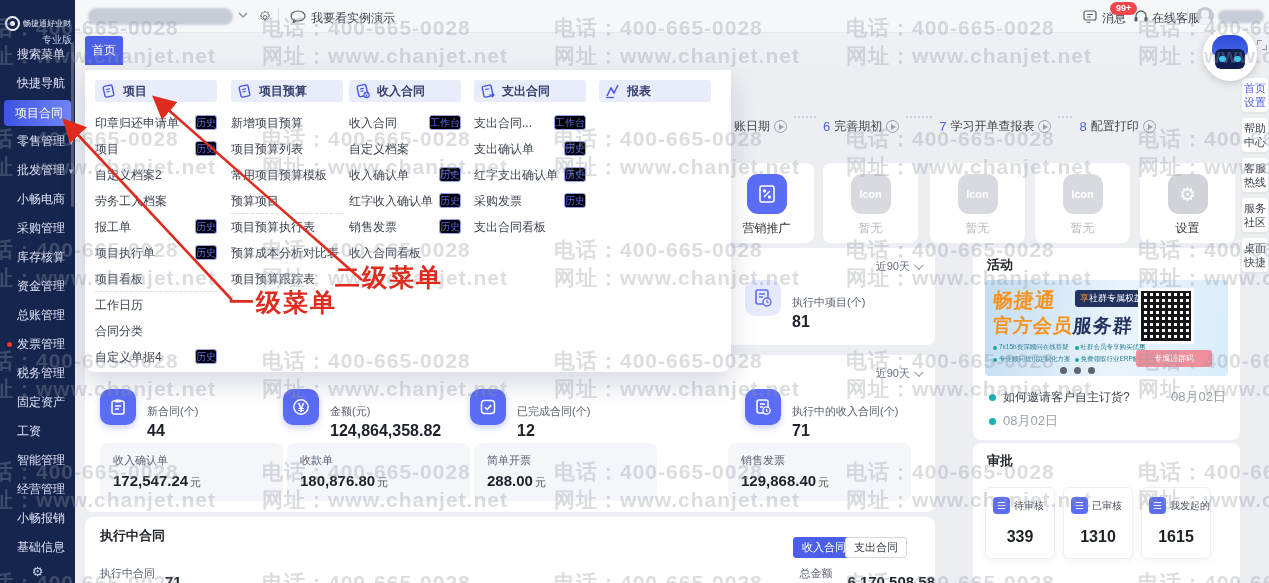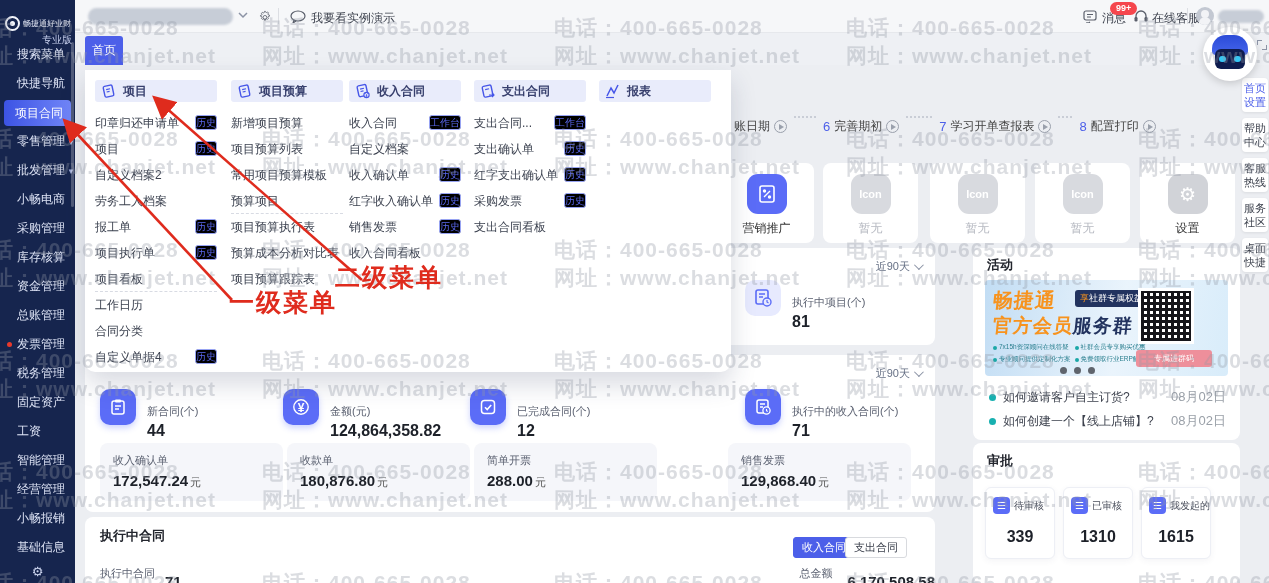--- a/index.html
+++ b/index.html
@@ -428,21 +428,20 @@
         <span></span>
       </div>
     <div id="news">
         <div class="news-row" style="top: 140px;">
           <span class="news-dot"></span>
           <span class="news-text">如何邀请客户自主订货?</span>
           <span class="news-date">08月02日</span>
         </div>
         <div class="news-row" style="top: 164px;">
           <span class="news-dot"></span>
-          <span class="news-text">如何创建一个【线上店铺】?</span>
           <span class="news-date">08月02日</span>
         </div>
       </div>
   </section>
 
   <section class="card" id="card-approval">
     <div class="card-title" style="left:14px;top:9px;">审批</div>
     <div id="minis">
         <div class="mini" style="left: 12px;">
           <div class="mini-head">

